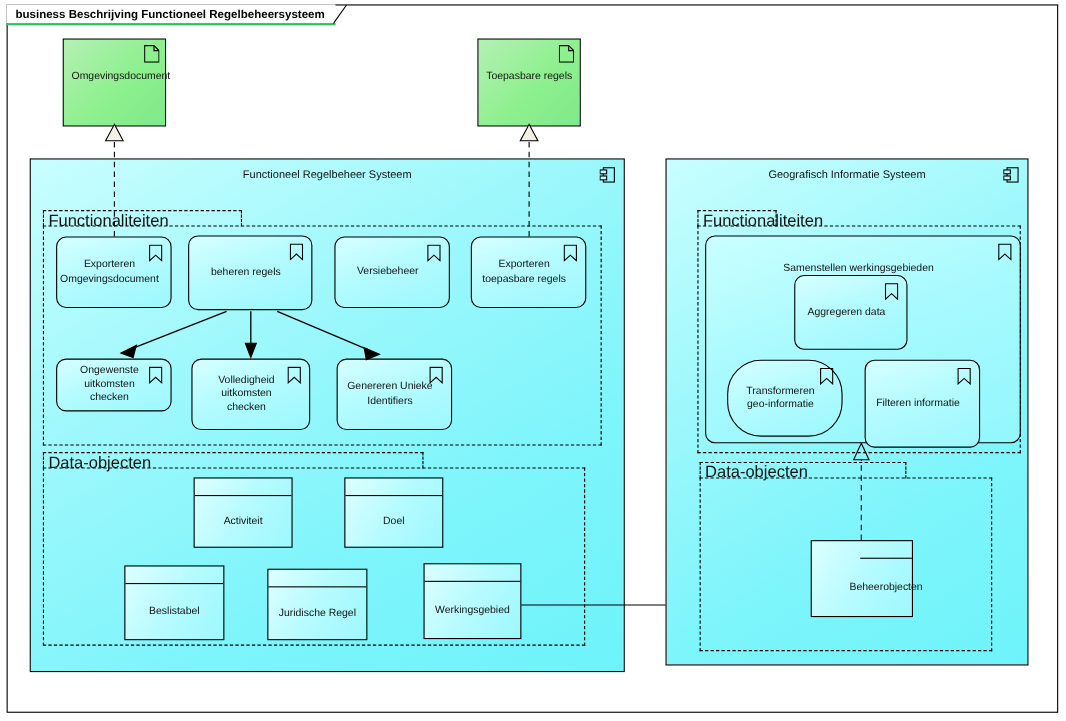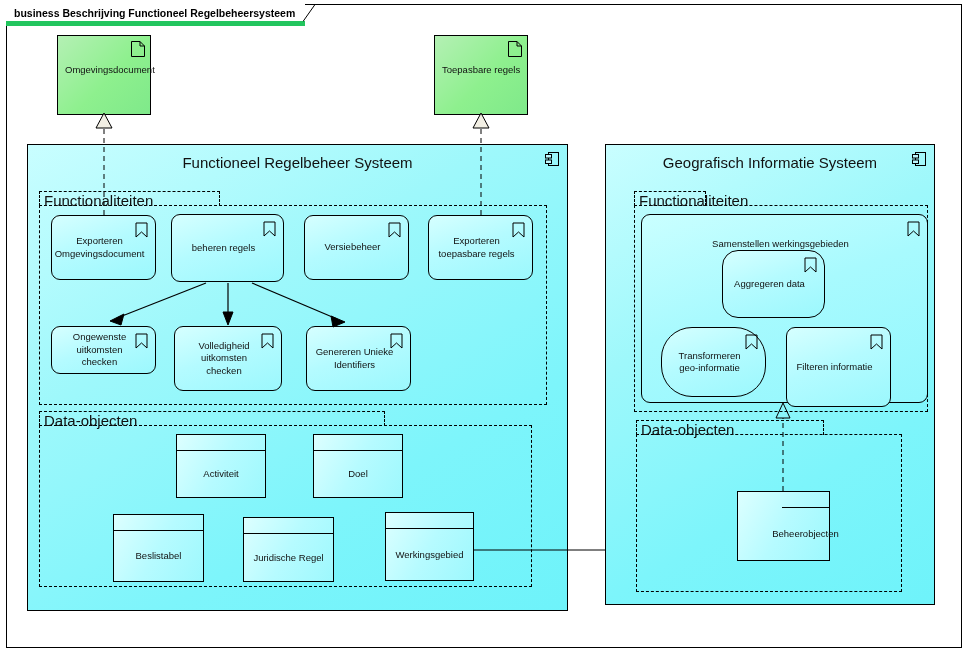--- a/index.html
+++ b/index.html
@@ -34,21 +34,21 @@
   }
   .title-tab-inner {
     position: relative;
     height: 17px;
     padding: 0 6px 0 8px;
     display: flex; align-items: center;
     font-size: 10.5px;
     font-weight: bold;
     color: #000;
     white-space: nowrap;
-    border-bottom: 5px solid #22c55e;
+    border-bottom: 2px solid #22c55e;
   }
   .tab-slant {
     position: absolute;
     left: 233px; top: 4px;
     width: 18px; height: 18px;
     z-index: 7;
   }
 
   
   .node {
@@ -85,21 +85,21 @@
 
   
   .component {
     background: linear-gradient(150deg, #c9feff 0%, #9ef8fb 35%, #7df5fb 70%, #6ef3fa 100%);
     border: 1px solid #000;
     align-items: flex-start;
     justify-content: center;
   }
   .component > .lbl {
     padding-top: 9px;
-    font-size: 15px;
+    font-size: 10px;
   }
   .comp-icon {
     position: absolute;
     right: 7px; top: 6px;
     width: 15px; height: 16px;
   }
 
   
   .group {
     position: absolute;
@@ -329,21 +329,21 @@
     </div>
   </div>
 
   <div class="func func-outer zTop" style="left:641px; top:214px; width:287px; height:189px;">
     <svg class="bm-icon" viewBox="0 0 13 16">
       <path d="M1,1 L12,1 L12,15 L6.5,10 L1,15 Z" fill="none" stroke="#000" stroke-width="1"></path>
     </svg>
     <span class="lbl">Samenstellen werkingsgebieden</span>
   </div>
 
-  <div class="func zTop" style="left:722px; top:250px; width:103px; height:68px;border-radius:16px;">
+  <div class="func zTop" style="left:722px; top:250px; width:103px; height:68px;">
     <svg class="bm-icon" viewBox="0 0 13 16">
       <path d="M1,1 L12,1 L12,15 L6.5,10 L1,15 Z" fill="none" stroke="#000" stroke-width="1"></path>
     </svg>
     <span class="lbl">Aggregeren data</span>
   </div>
 
   <div class="func zTop" style="left:661px; top:327px; width:105px; height:70px;border-radius:31px;">
     <svg class="bm-icon" viewBox="0 0 13 16">
       <path d="M1,1 L12,1 L12,15 L6.5,10 L1,15 Z" fill="none" stroke="#000" stroke-width="1"></path>
     </svg>

